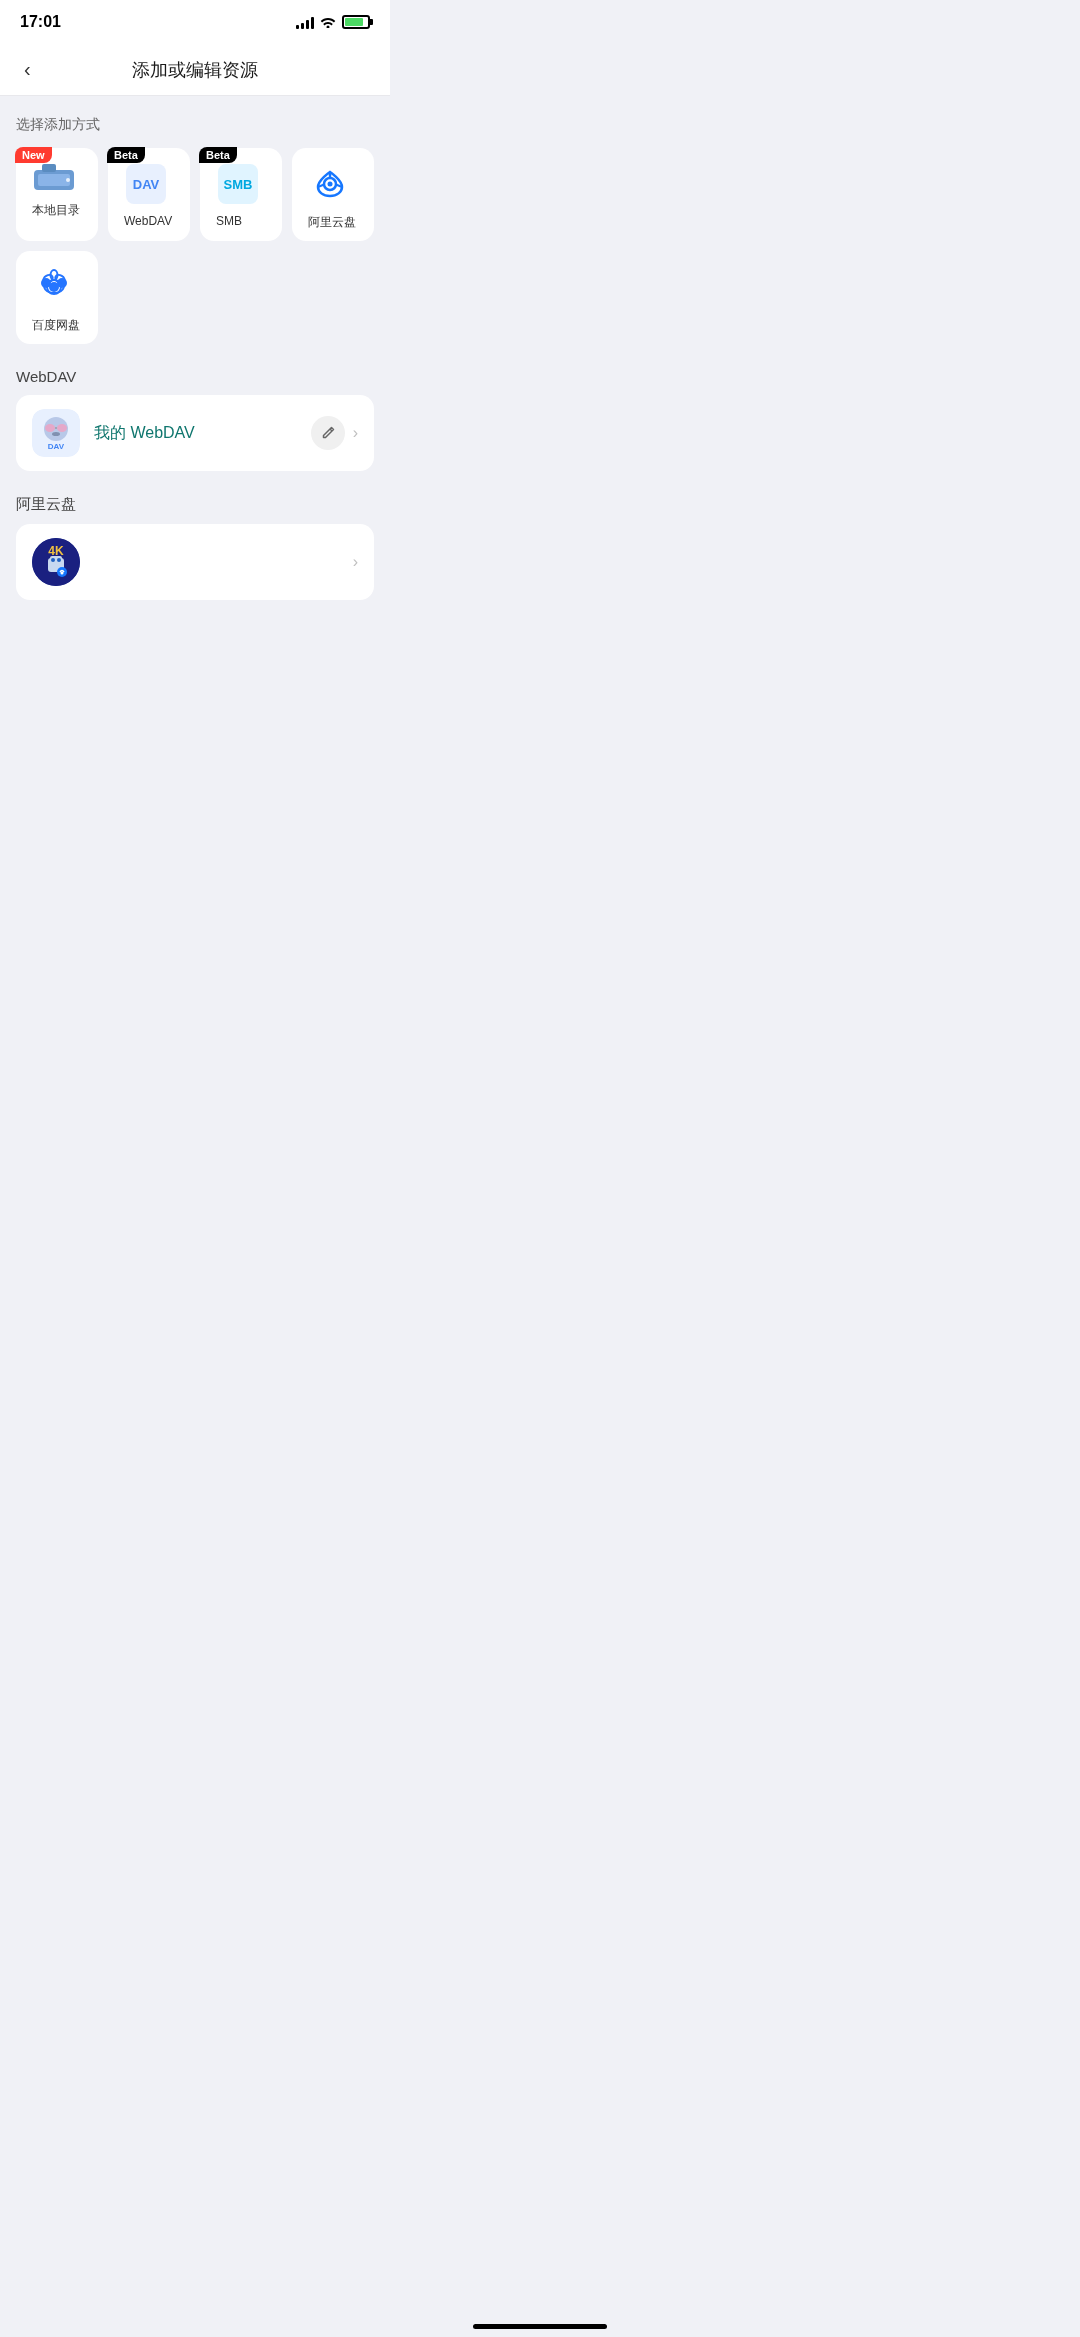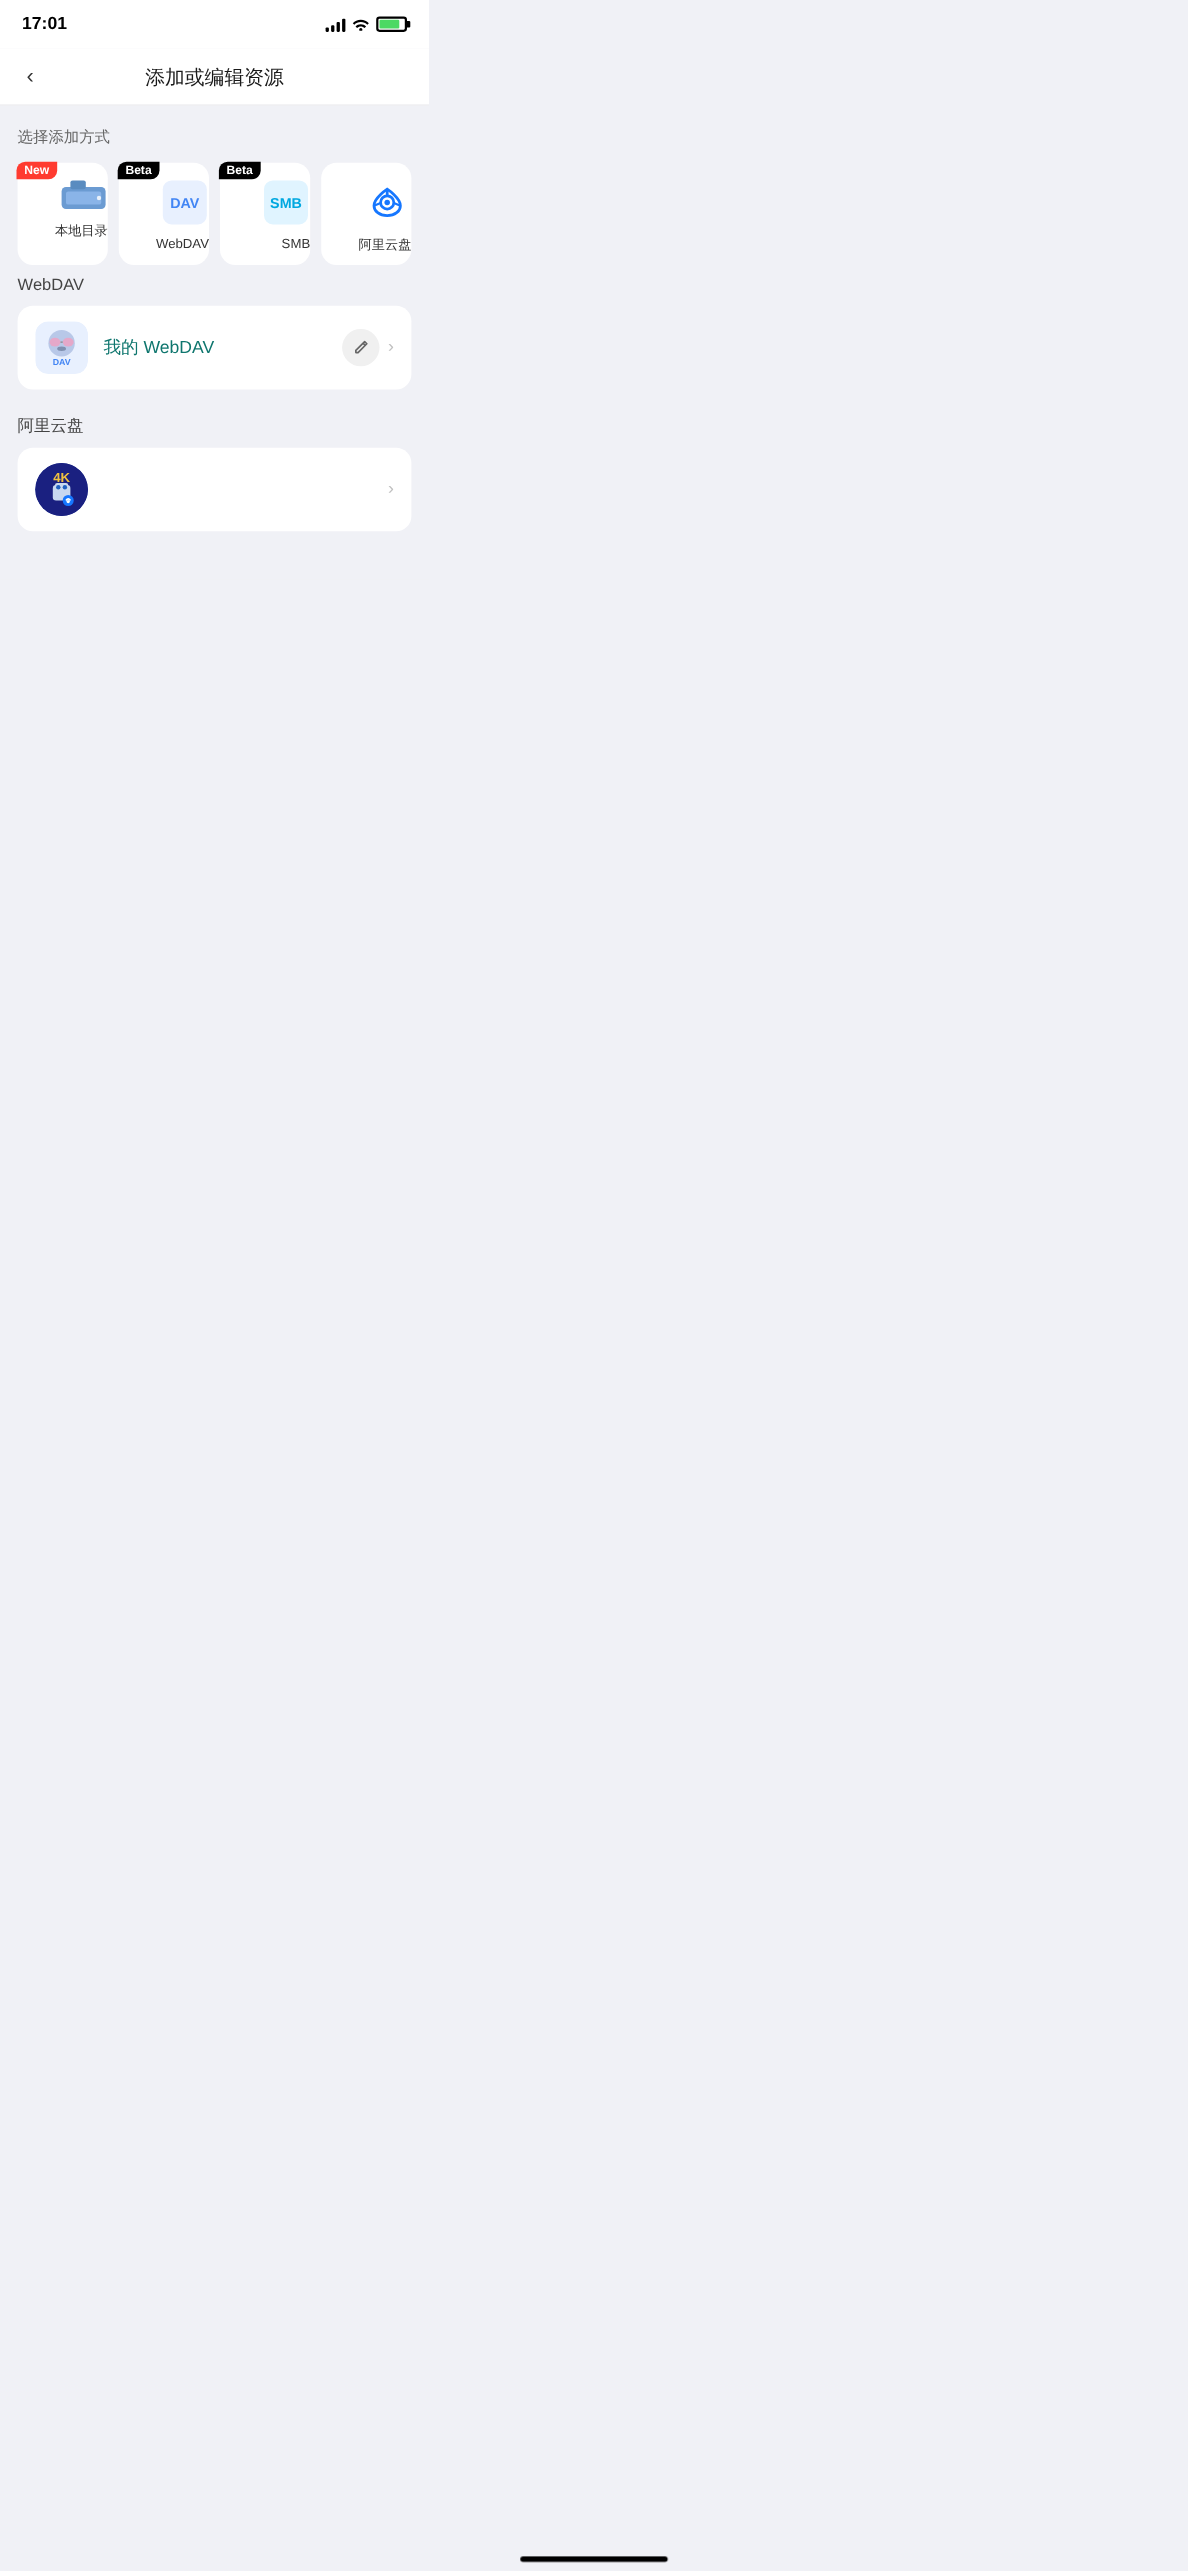--- a/index.html
+++ b/index.html
@@ -134,24 +134,24 @@
     .source-grid-row2 {
       display: grid;
       grid-template-columns: repeat(4, 1fr);
       gap: 10px;
       margin-bottom: 24px;
     }
 
     .source-item {
       background: #ffffff;
       border-radius: 14px;
-      padding: 14px 0 10px;
+      padding: 14px 16px 10px;
       display: flex;
       flex-direction: column;
-      align-items: flex-end;
+      align-items: flex-start;
       gap: 8px;
       cursor: pointer;
       position: relative;
     }
 
     .source-item-label {
       font-size: 12px;
       color: #333;
       text-align: center;
     }
@@ -349,20 +349,39 @@
         <circle cx="22" cy="22" r="2.5" fill="#1677ff"></circle>
         <path d="M22 10 L22 16" stroke="#1677ff" stroke-width="2.5"></path>
         <path d="M10 25 L16 22.5" stroke="#1677ff" stroke-width="2"></path>
         <path d="M34 25 L28 22.5" stroke="#1677ff" stroke-width="2"></path>
       </svg>
       <span class="source-item-label">阿里云盘</span>
     </div>
 
   </div>
 
+  <div class="source-grid-row2">
+
+    <div class="source-item">
+      <svg width="44" height="44" viewBox="0 0 44 44">
+
+        <circle cx="14" cy="18" r="5" fill="#2575ff"></circle>
+        <circle cx="30" cy="18" r="5" fill="#2575ff"></circle>
+        <circle cx="22" cy="22" r="5" fill="#2575ff"></circle>
+        <path d="M12 22 Q14 28 22 28 Q30 28 32 22" stroke="#2575ff" stroke-width="2" fill="none"></path>
+
+        <ellipse cx="16" cy="14" rx="5" ry="3.5" fill="none" stroke="#2575ff" stroke-width="2" transform="rotate(-30 16 14)"></ellipse>
+        <ellipse cx="28" cy="14" rx="5" ry="3.5" fill="none" stroke="#2575ff" stroke-width="2" transform="rotate(30 28 14)"></ellipse>
+        <ellipse cx="22" cy="10" rx="3.5" ry="5" fill="none" stroke="#2575ff" stroke-width="2"></ellipse>
+        <circle cx="22" cy="22" r="7" fill="none" stroke="#2575ff" stroke-width="2"></circle>
+      </svg>
+      <span class="source-item-label">百度网盘</span>
+    </div>
+
+  </div>
 
   <div class="section-group">
     <div class="section-title">WebDAV</div>
     <div class="list-card">
       <div class="list-item">
 
         <div class="list-item-avatar webdav-avatar">
           <svg width="48" height="48" viewBox="0 0 48 48">
             <rect width="48" height="48" rx="12" fill="#e8f0fe"></rect>
 

